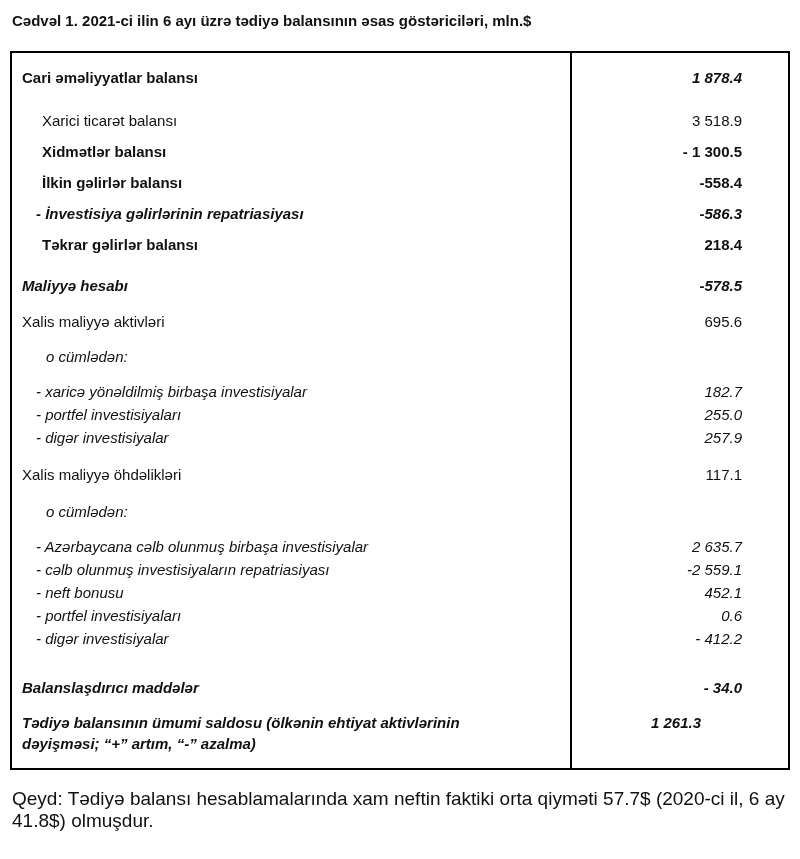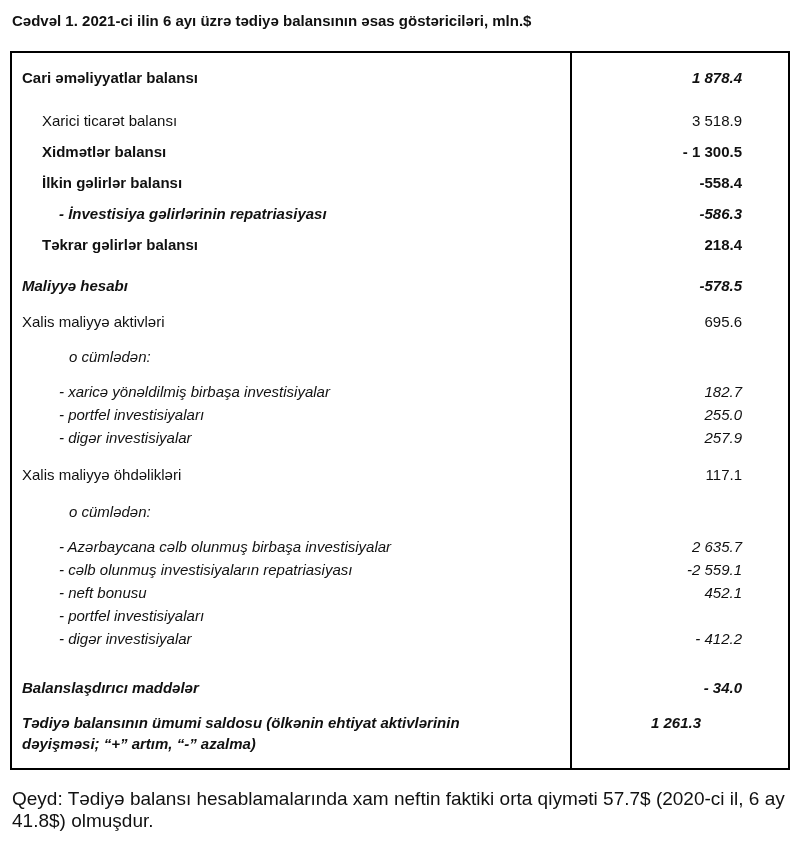--- a/index.html
+++ b/index.html
@@ -20,21 +20,21 @@
     box-sizing:border-box;
   }
   .vline{
     position:absolute;top:0;bottom:0;left:558px;width:0;
     border-left:2px solid #000;
   }
   .r{display:flex;align-items:flex-start;gap:33px;}
   .lbl{flex:1;box-sizing:border-box;}
   .val{width:232px;flex-shrink:0;text-align:right;padding-right:46px;box-sizing:border-box;}
   .b{font-weight:bold;}
-  .i{font-style:italic;margin-left:23px;}
+  .i{font-style:italic;}
   .bi{font-weight:bold;font-style:italic;}
   .ind0{padding-left:10px;}
   .ind1{padding-left:30px;}
   .ind2{padding-left:24px;}
   .ind3{padding-left:34px;}
   .narrow{max-width:470px;}
   .mt2{margin-top:2px;}.mt4{margin-top:4px;}.mt10{margin-top:10px;font-weight:bold;}
   .mt14{margin-top:14px;}.mt15{margin-top:15px;}.mt16{margin-top:16px;}
   .mt20{margin-top:20px;}.mt22{margin-top:22px;}.mt28{margin-top:28px;}
   .note{
@@ -130,20 +130,21 @@
     <div class="val i">-2 559.1</div>
   </div>
 
   <div class="r mt2">
     <div class="lbl ind2 i">- neft bonusu</div>
     <div class="val i">452.1</div>
   </div>
 
   <div class="r mt2">
     <div class="lbl ind2 i">- portfel investisiyaları</div>
+    <div class="val i">0.6</div>
   </div>
 
   <div class="r mt2">
     <div class="lbl ind2 i">- digər investisiyalar</div>
     <div class="val i">- 412.2</div>
   </div>
 
   <div class="r mt28">
     <div class="lbl ind0 bi">Balanslaşdırıcı maddələr</div>
     <div class="val bi">- 34.0</div>

